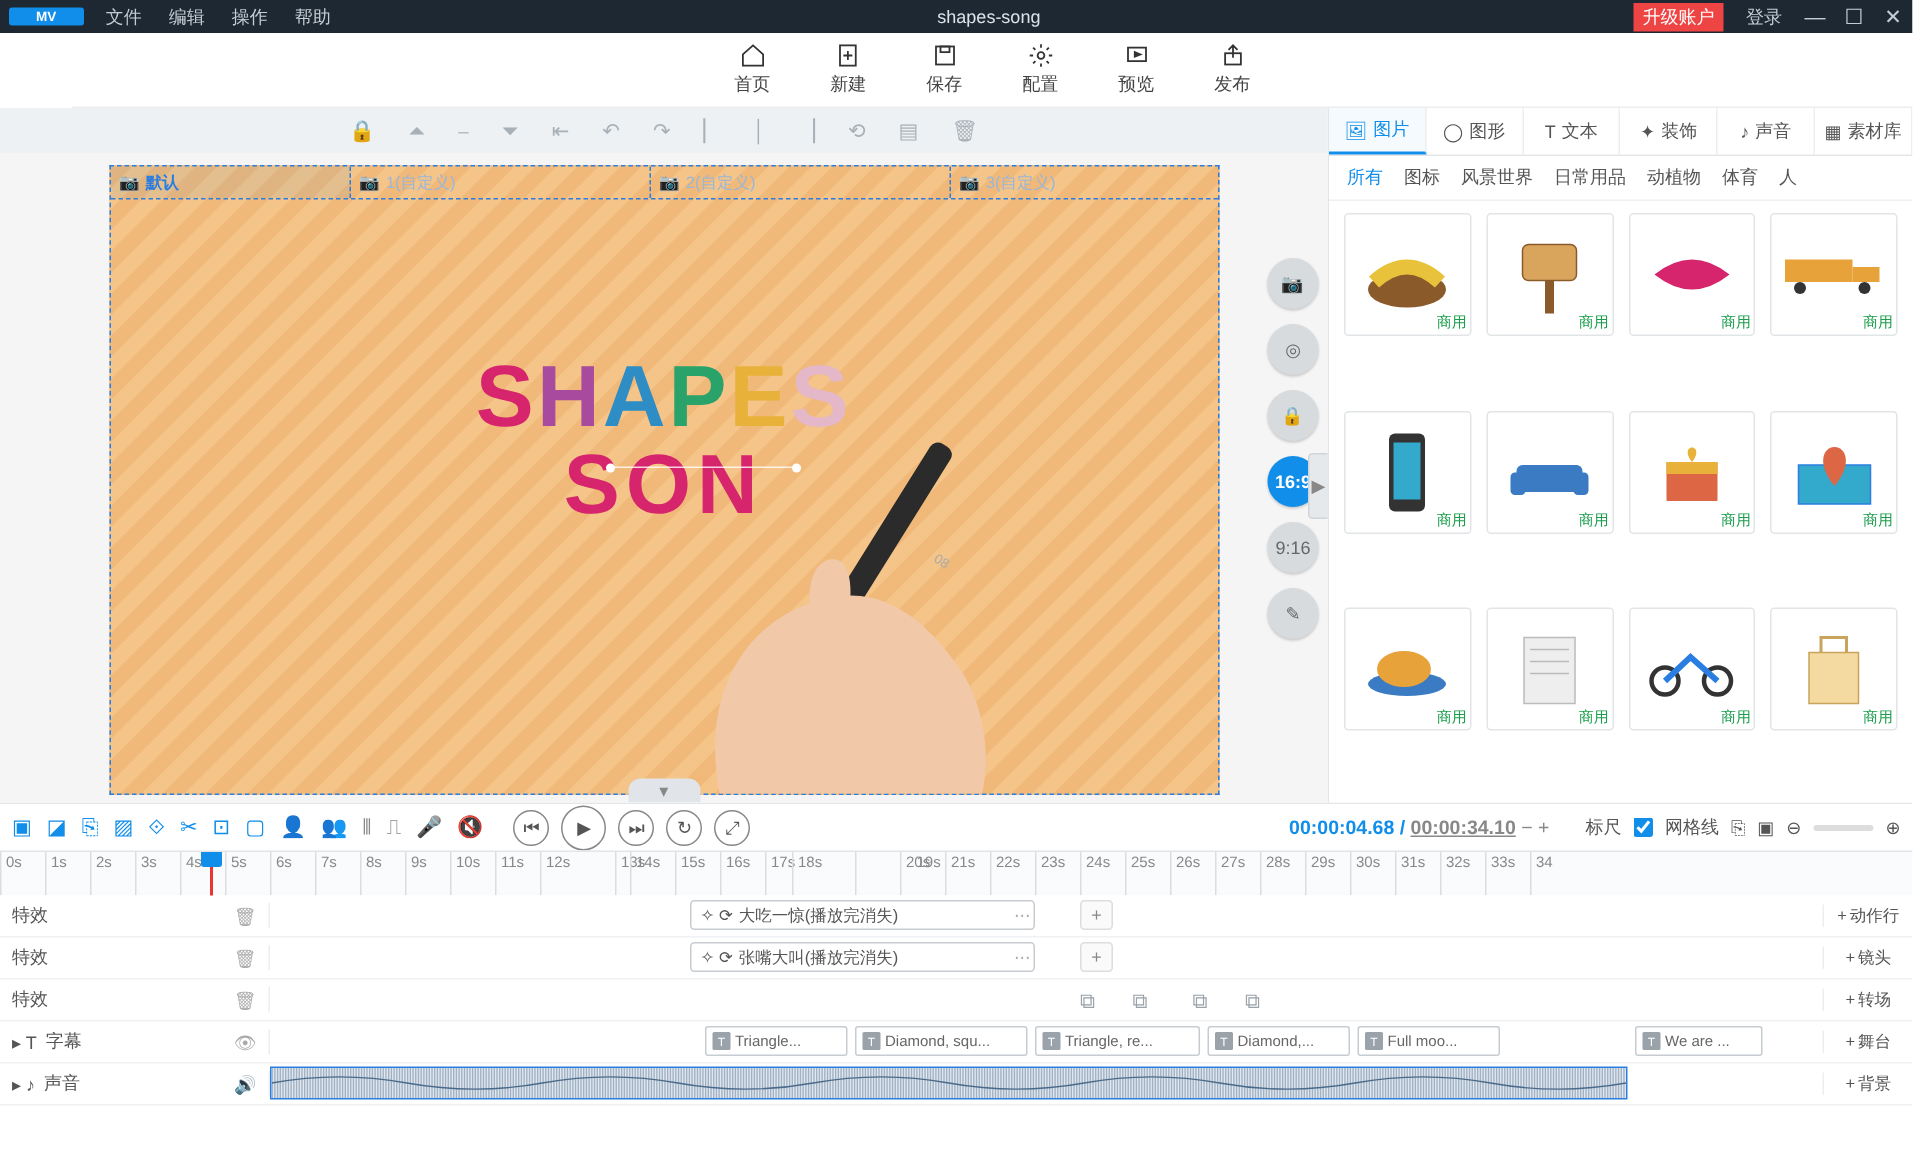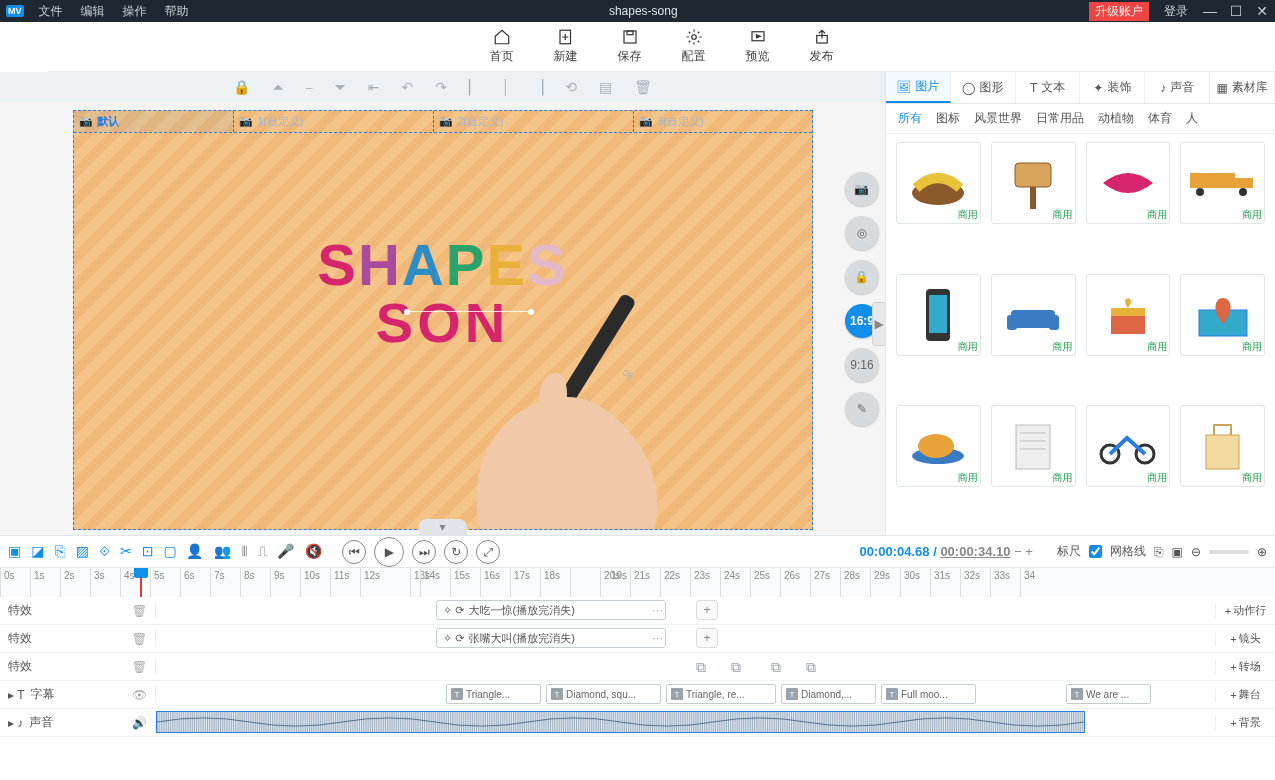--- a/index.html
+++ b/index.html
@@ -1,18 +1,18 @@
 <!DOCTYPE html>
 <html><head>
 <meta charset="utf-8">
 <style>
 * { margin:0; padding:0; box-sizing:border-box; font-family:"Microsoft YaHei",Arial,sans-serif; }
 body { width:1275px; height:780px; background:#fff; overflow:hidden; font-size:12px; color:#333; }
 .titlebar { height:22px; background:#1d2833; display:flex; align-items:center; color:#c5cdd4; }
-.titlebar .logo { background:#108ee9; color:#fff; font-size:9px; font-weight:bold; padding:1px 2px; margin:0 6px; border-radius:2px;}
+.titlebar .logo { background:#108ee9; color:#fff; font-size:9px; font-weight:bold; padding:1px 18px; margin:0 6px; border-radius:2px;}
 .titlebar .mitem { padding:0 9px; cursor:pointer; font-size:12px; }
 .titlebar .wtitle { flex:1; text-align:center; font-size:12px; color:#dbe2e8;}
 .titlebar .upgrade { background:#e44; color:#fff; padding:1px 6px; font-size:12px; margin-right:6px;}
 .titlebar .wc { width:26px; text-align:center; font-size:14px; cursor:pointer; }
 .maintool { height:50px; background:#fff; display:flex; justify-content:center; align-items:center; gap:40px; border-bottom:1px solid #eee;margin-left:48px;}
 .maintool .tb { display:flex; flex-direction:column; align-items:center; gap:2px; color:#444; cursor:pointer; font-size:12px;}
 .maintool .tb svg { width:18px; height:18px; }
 .midrow { display:flex; height:463px; }
 .canvasarea { flex:1; display:flex; flex-direction:column; background:#f5f5f5; position:relative;}
 .canvtb { height:30px; background:#eef1f3; display:flex; align-items:center; justify-content:center; gap:22px; color:#a9b1b8;}
@@ -61,21 +61,21 @@
 .tlbar .time .tot{ color:#888; text-decoration:underline;}
 .tlbar .rightc { display:flex; align-items:center; gap:8px; color:#555; margin-left:14px;}
 .ruler { height:30px; border-top:1px solid #e3e6e9; display:flex; background:#fafbfc; position:relative;}
 .ruler .left { width:170px; display:flex; align-items:center; padding-left:8px; gap:6px; border-right:1px solid #eee;}
 .ruler .ticks { flex:1; position:relative; overflow:hidden;}
 .ruler .tick { position:absolute; top:0; height:100%; border-left:1px solid #ddd; font-size:10px; color:#888; padding:2px 0 0 3px;}
 .playhead { position:absolute; top:0; width:2px; background:#e33; height:176px; z-index:5;}
 .playhead:before{content:"";position:absolute;top:-2px;left:-6px;width:14px;height:12px;background:#108ee9;border-radius:2px;}
 .tracks { height:174px; overflow:auto; background:#fff; position:relative;}
 .trk { display:flex; height:28px; border-bottom:1px solid #f0f1f3; align-items:center;}
-.trk .tl { width:156px; display:flex; align-items:center; padding:0 8px; gap:8px; font-size:12px; color:#555; border-right:1px solid #eee; justify-content:space-between;}
+.trk .tl { width:180px; display:flex; align-items:center; padding:0 8px; gap:8px; font-size:12px; color:#555; border-right:1px solid #eee; justify-content:space-between;}
 .trk .tl .lab{display:flex;gap:6px;align-items:center;}
 .trk .tr { flex:1; position:relative; height:100%; padding:0 4px;}
 .trk .rbtn { width:60px; border-left:1px solid #eee; display:flex; align-items:center; justify-content:center; gap:2px; color:#555; font-size:11px;}
 .clip { position:absolute; top:3px; height:20px; background:#fff; border:1px solid #c7ccd1; border-radius:3px; display:flex; align-items:center; padding:0 6px; font-size:11px; color:#555; gap:4px; overflow:hidden; white-space:nowrap;}
 .clip .dots{position:absolute;right:2px;color:#aaa;}
 .addc { position:absolute; top:3px; width:22px; height:20px; border:1px solid #ddd; border-radius:3px; display:flex; align-items:center; justify-content:center; color:#888; background:#fafafa;}
 .wave { position:absolute; top:2px; left:0; right:130px; height:22px; border:1px solid #2a7de1; background:linear-gradient(#dfe8f2,#dfe8f2); overflow:hidden;}
 .wave svg{width:100%;height:100%;}
 .sub { position:absolute; top:3px; height:20px; border:1px solid #c7ccd1; background:#fff; border-radius:2px; font-size:10px; color:#666; display:flex; align-items:center; padding:0 4px; overflow:hidden;}
 .sub .ti{width:12px;height:12px;background:#9aa2aa;color:#fff;font-size:8px;display:flex;align-items:center;justify-content:center;margin-right:3px;border-radius:1px;}
@@ -364,21 +364,21 @@
       <div class="tick" style="left: 240px;">8s</div>
       <div class="tick" style="left: 270px;">9s</div>
       <div class="tick" style="left: 300px;">10s</div>
       <div class="tick" style="left: 330px;">11s</div>
       <div class="tick" style="left: 360px;">12s</div>
       <div class="tick" style="left: 390px; margin-left: 20px;">13s</div>
       <div class="tick" style="left: 420px;">14s</div>
       <div class="tick" style="left: 450px;">15s</div>
       <div class="tick" style="left: 480px;">16s</div>
       <div class="tick" style="left: 510px;">17s</div>
-      <div class="tick" style="left: 540px;">18s</div>
+      <div class="tick" style="left: 528px;">18s</div>
       <div class="tick" style="left: 570px; padding-left: 40px;">19s</div>
       <div class="tick" style="left: 600px;">20s</div>
       <div class="tick" style="left: 630px;">21s</div>
       <div class="tick" style="left: 660px;">22s</div>
       <div class="tick" style="left: 690px;">23s</div>
       <div class="tick" style="left: 720px;">24s</div>
       <div class="tick" style="left: 750px;">25s</div>
       <div class="tick" style="left: 780px;">26s</div>
       <div class="tick" style="left: 810px;">27s</div>
       <div class="tick" style="left: 840px;">28s</div>

